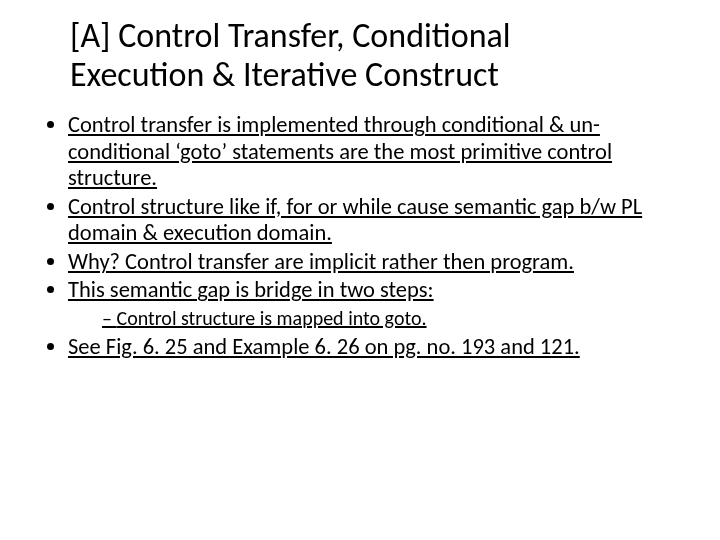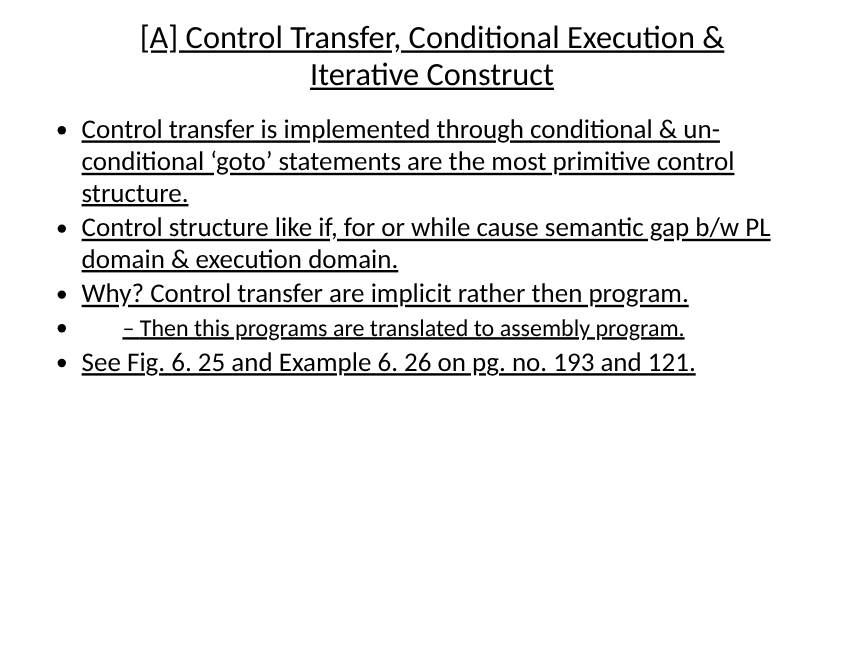--- a/index.html
+++ b/index.html
@@ -12,26 +12,24 @@
     color: #000;
     overflow: hidden;
   }
   .slide {
     box-sizing: border-box;
     width: 720px;
     height: 540px;
     padding: 10px 30px 20px 30px;
   }
   .title {
-    text-align: center;
-    font-size: 27px;
+    font-size: 34px;
     line-height: 1.15;
     margin: 6px 40px 18px 40px;
     font-weight: 400;
-    text-decoration: underline;
   }
   ul.top {
     margin: 0 0 0 10px;
     padding: 0 0 0 28px;
     list-style: disc;
     font-size: 22.5px;
     line-height: 1.18;
     text-decoration: underline;
   }
   ul.top > li {
@@ -56,19 +54,20 @@
 <body>
 
 <div class="slide">
   <div class="title">[A] Control Transfer, Conditional Execution &amp; Iterative Construct</div>
 
   <ul class="top">
     <li>Control transfer is implemented through conditional &amp; un-conditional ‘goto’ statements are the most primitive control structure.</li>
     <li>Control structure like if, for or while cause semantic gap b/w PL domain &amp; execution domain.</li>
     <li>Why? Control transfer are implicit rather then program.</li>
     <li>
+      <span>This semantic gap is bridge in two steps:</span>
       <ul class="sub">
-        <li>Then this programs are translated to assembly program.</li>
+        <li>Control structure is mapped into goto.</li>
       </ul>
     </li>
     <li>See Fig. 6. 25 and Example 6. 26 on pg. no. 193 and 121.</li>
   </ul>
 </div>
 
 </body></html>

